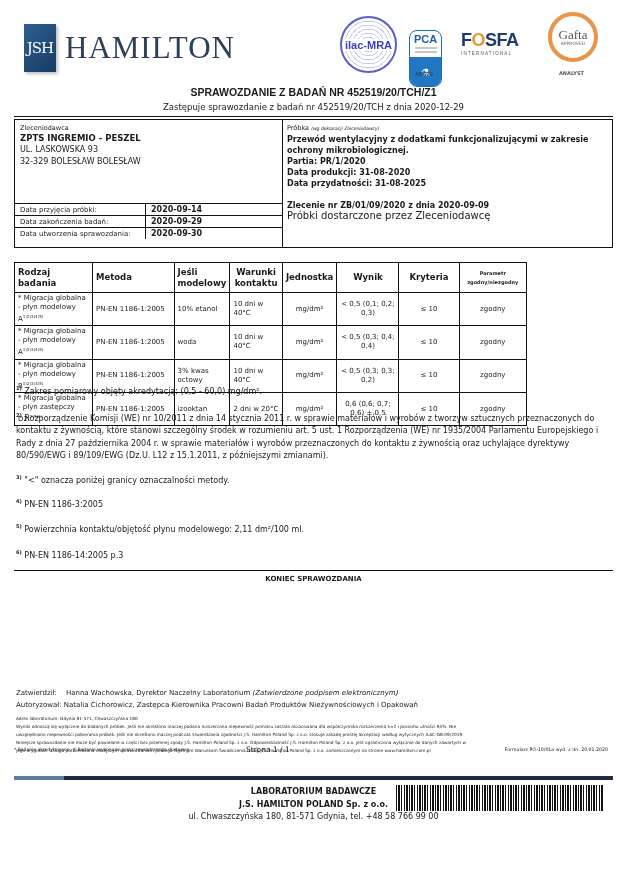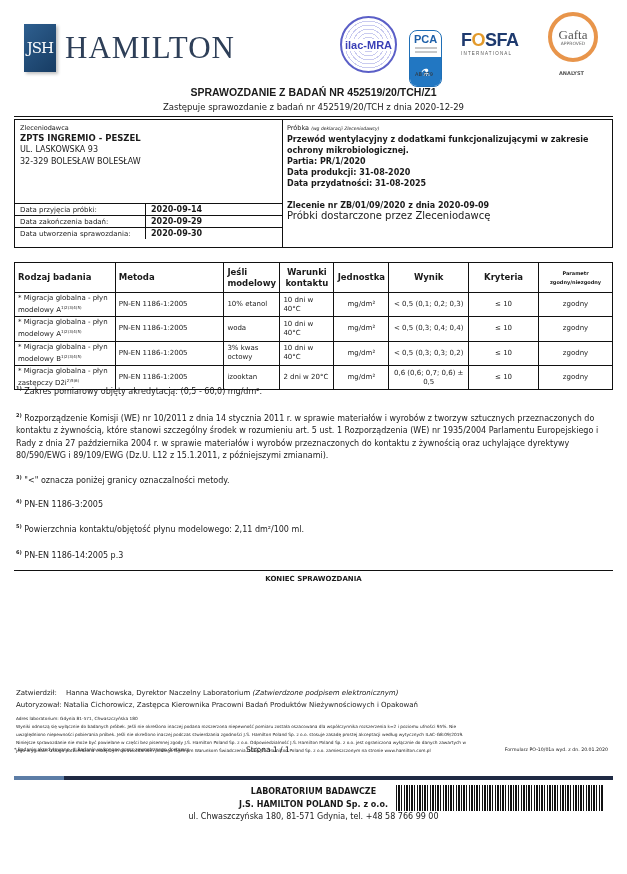--- a/index.html
+++ b/index.html
@@ -47,21 +47,21 @@
   .dates { position: absolute; left: 0; bottom: 8px; width: 268px; margin-top: 44px; }
   .dates .row { display: flex; height: 12px; border-top: 1px solid #111; font-size: 7px; align-items: center; }
   .dates .row .k { width: 131px; padding-left: 5px; border-right: 1px solid #111; height: 100%; display: flex; align-items: center; }
   .dates .row .v { padding-left: 5px; font-weight: bold; font-size: 8px; }
   .sample { position: absolute; left: 272px; top: 3px; width: 320px; font-size: 8px; line-height: 11px; }
   .sample .lbl { font-size: 6.5px; }
   .sample .lbl em { font-size: 4.5px; }
   .sample b { display: block; }
 
   
-  table.results { position: absolute; left: 14px; top: 262px; width: 599px; border-collapse: collapse; font-size: 7px; }
+  table.results { position: absolute; left: 14px; top: 262px; width: 513px; border-collapse: collapse; font-size: 7px; }
   table.results th, table.results td { border: 1px solid #111; }
   table.results th { font-weight: bold; font-size: 8.5px; text-align: left; padding: 2px 3px; height: 30px; line-height: 11px; }
   table.results th.c { text-align: center; }
   table.results th.small { font-size: 5px; text-align: center; line-height: 9px; }
   table.results td { height: 20.5px; padding: 1px 3px; line-height: 9px; }
   table.results td.c { text-align: center; }
   table.results sup { font-size: 4px; }
 
   
   .notes { position: absolute; left: 16px; top: 382px; width: 600px; font-size: 8px; line-height: 12.5px; }

